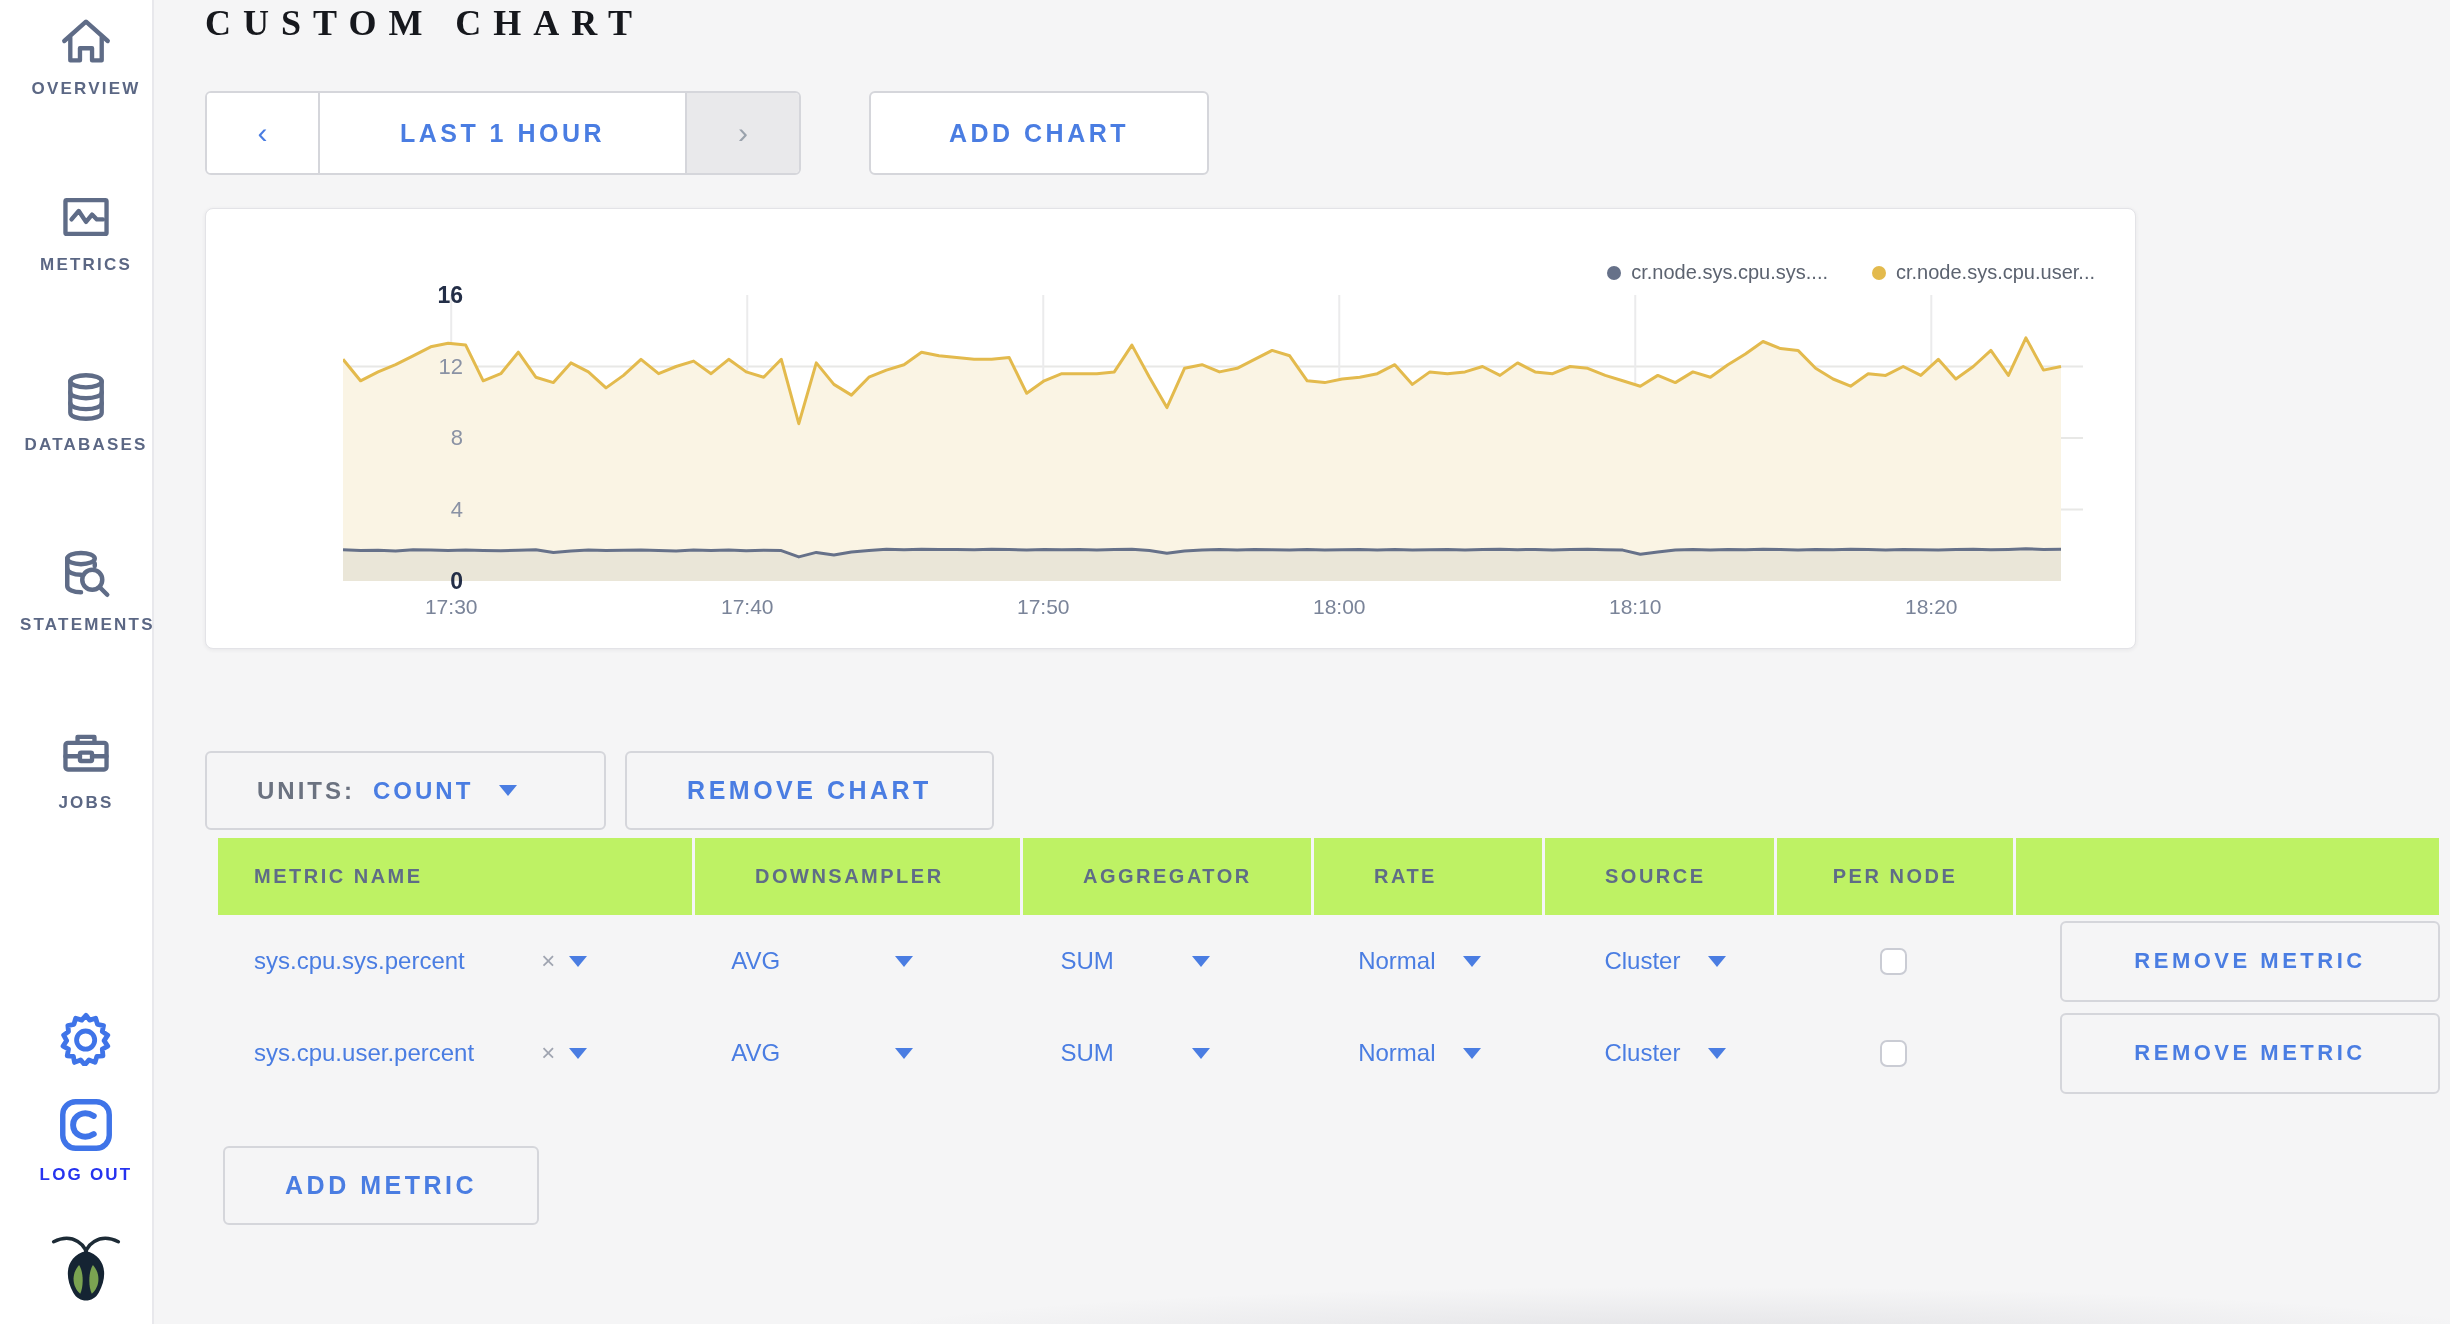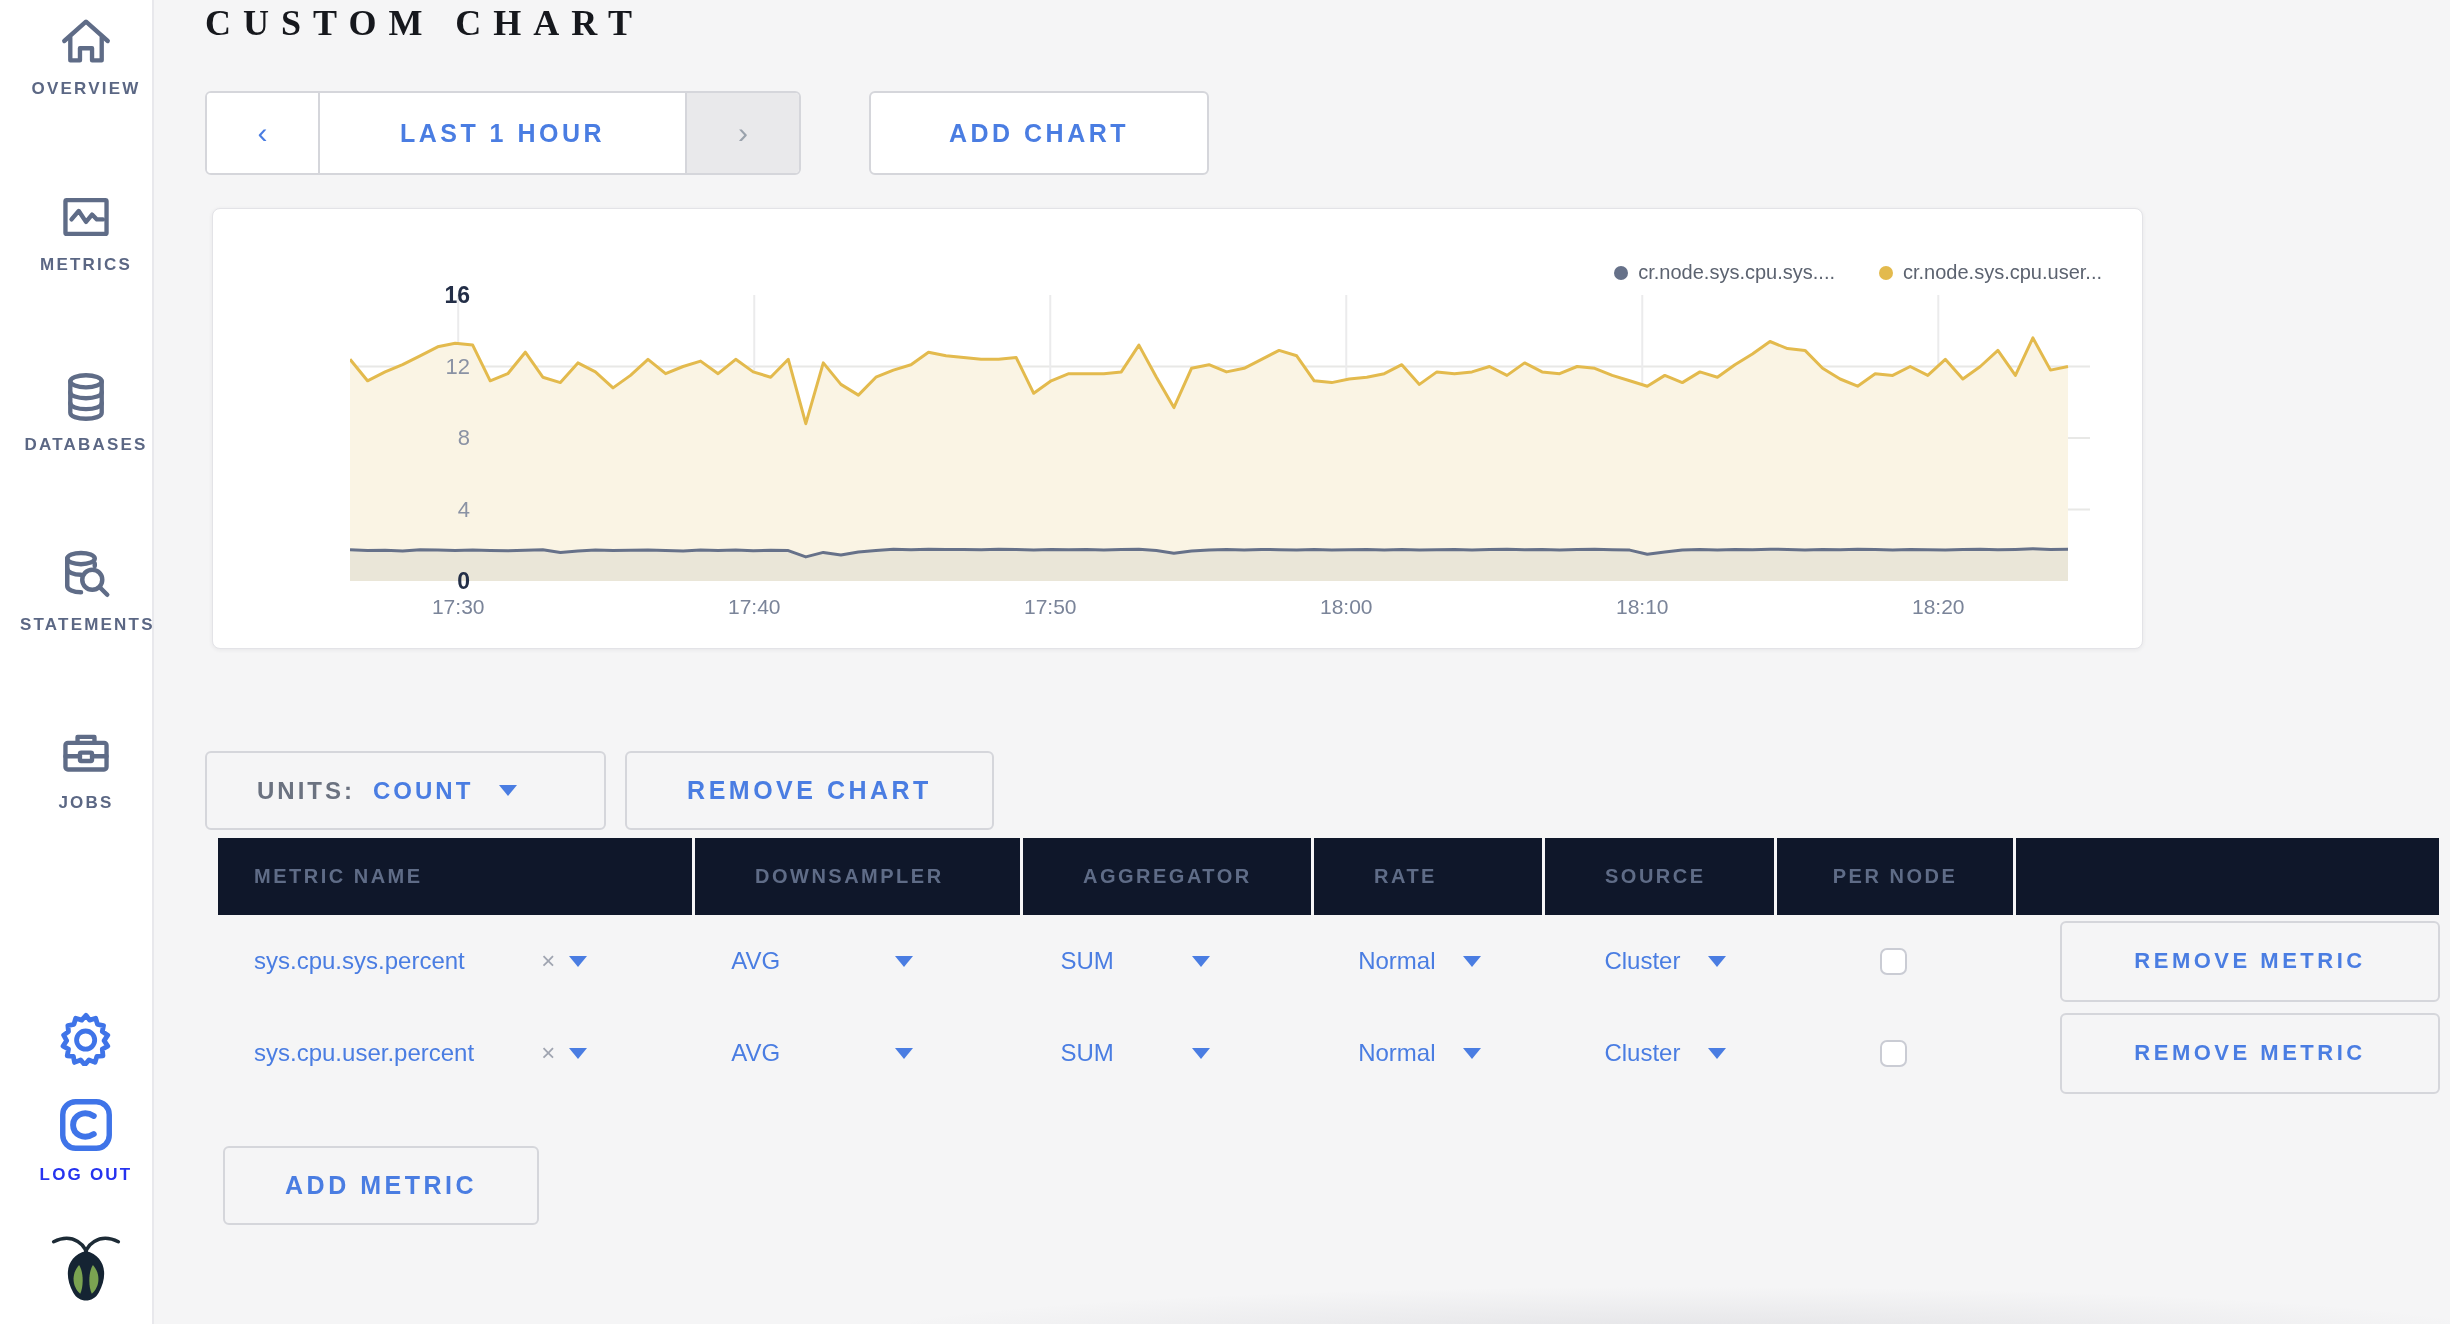--- a/index.html
+++ b/index.html
@@ -40,21 +40,21 @@
   .seg-range { width:365px; color:#4a7de2; font-size:25px; font-weight:bold; letter-spacing:3.5px; cursor:pointer; background:#fff; }
   .seg-next { width:114px; border-left:2px solid #d5d6db; color:#9aa2ac; font-size:30px; background:#e9e9eb; cursor:pointer; }
   .btn {
     display:flex; align-items:center; justify-content:center;
     border:2px solid #d5d6db; border-radius:6px; color:#4a7de2;
     font-size:25px; font-weight:bold; letter-spacing:3.5px; cursor:pointer; background:transparent;
   }
   .add-chart { position:absolute; left:715px; top:91px; width:340px; height:84px; background:#fff; }
   
   .chart-card {
-    position:absolute; left:58px; top:208px; width:1931px; height:441px;
+    position:absolute; left:51px; top:208px; width:1931px; height:441px;
     background:#fff; border:1px solid #e3e3e7; border-radius:8px;
     box-shadow:0 1px 4px rgba(40,40,60,0.07);
   }
   .legend { position:absolute; top:52px; right:40px; display:flex; gap:44px; }
   .legend-item { display:flex; align-items:center; gap:10px; }
   .legend-dot { width:14px; height:14px; border-radius:50%; }
   .legend-label { font-size:20px; color:#5c6370; }
   .plot-wrap { position:absolute; left:137px; top:86px; width:1740px; height:286px; }
   .ylab { position:absolute; right:1620px; width:110px; text-align:right; font-size:22px; color:#8a92a4; }
   .ylab.end { color:#232e47; font-weight:bold; font-size:23px; }
@@ -67,21 +67,21 @@
   }
   .units-label { font-size:24px; color:#6b7280; letter-spacing:3px; font-weight:bold; }
   .units-value { font-size:24px; color:#4a7de2; letter-spacing:3px; font-weight:bold; margin-left:18px; }
   .caret { width:0; height:0; border-left:9px solid transparent; border-right:9px solid transparent; border-top:11px solid #4a7de2; display:inline-block; }
   .units-box .caret { margin-left:26px; }
   .remove-chart { position:absolute; left:471px; top:751px; width:369px; height:79px; }
   
   .mtable { position:absolute; left:64px; top:838px; width:2222px; }
   .mtr { display:flex; }
   .mth {
-    background:#0f172a; height:77px; display:flex; align-items:center;
+    background:#bef264; height:77px; display:flex; align-items:center;
     font-size:20px; font-weight:bold; letter-spacing:2.5px; color:#5f6c87;
     border-right:3px solid #f5f5f6;
   }
   .mth:last-child { border-right:none; }
   .c0{width:477px; padding-left:36px;} .c1{width:328px; padding-left:60px;}
   .c2{width:291px; padding-left:60px;} .c3{width:231px; padding-left:60px;}
   .c4{width:232px; padding-left:60px;} .c5{width:239px; justify-content:center; padding-left:0;}
   .c6{width:423px; padding-left:0;}
   .mrow { height:92px;gap:40px; }
   .mrow:first-of-type { margin-top:12px; }

